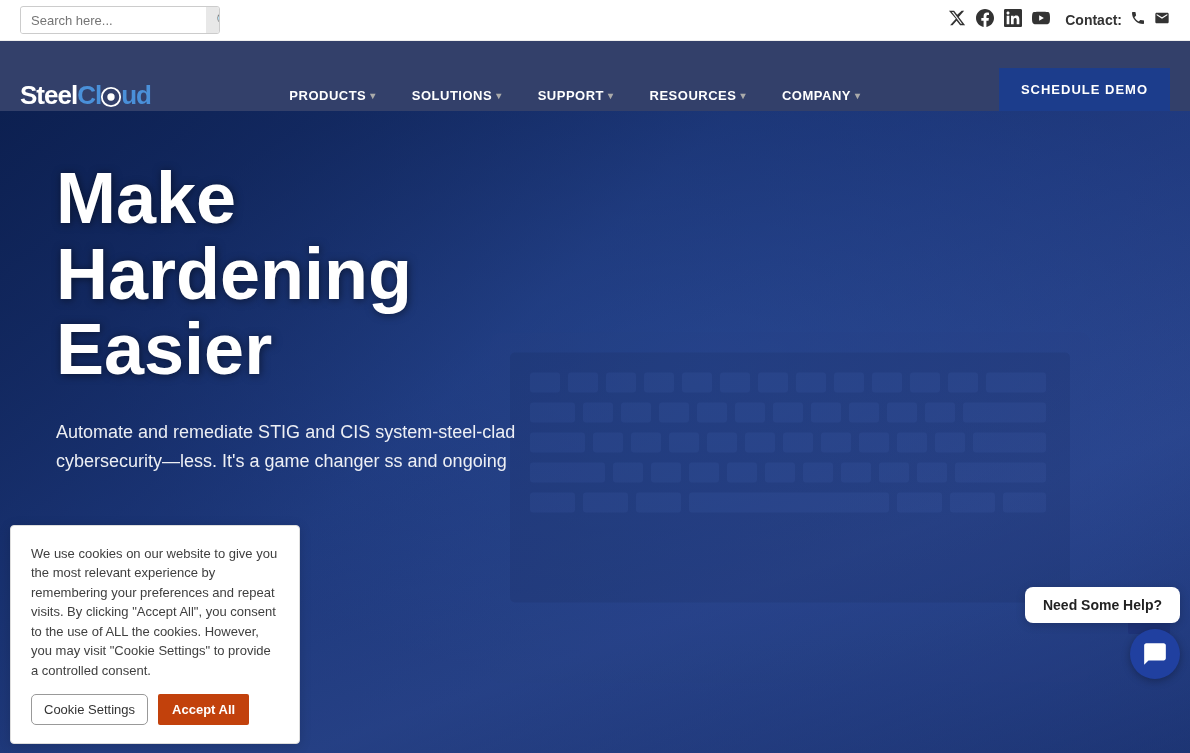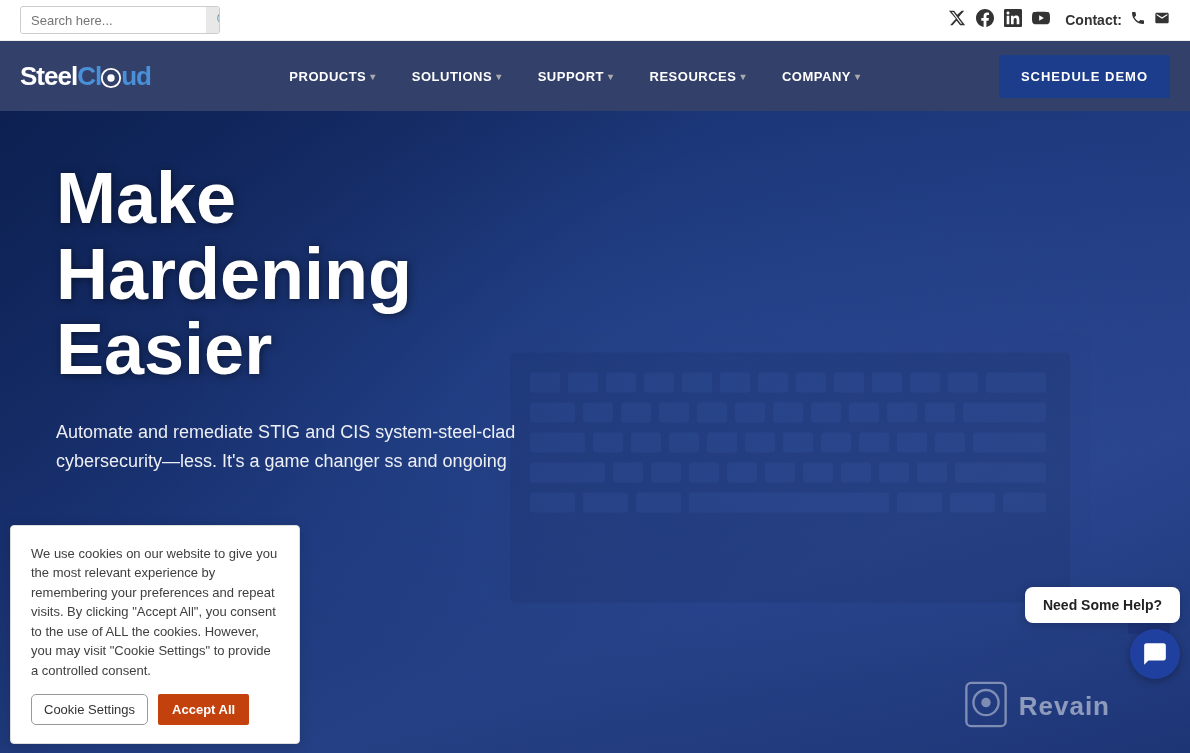--- a/index.html
+++ b/index.html
@@ -69,21 +69,21 @@
     }
     .top-bar-right {
       display: flex;
       align-items: center;
     }
 
     
     .main-nav {
       background: rgba(15, 30, 80, 0.85);
       display: flex;
-      align-items: center;
+      align-items: flex-end;
       justify-content: space-between;
       padding: 0 20px;
       position: relative;
       z-index: 100;
       height: 70px;
     }
     .logo {
       color: #fff;
       font-size: 26px;
       font-weight: bold;
@@ -477,22 +477,14 @@
 
   <div class="help-widget">
     <div class="help-bubble">Need Some Help?</div>
     <div class="help-icon-btn">
       <svg width="26" height="26" viewBox="0 0 24 24" fill="white">
         <path d="M20 2H4c-1.1 0-2 .9-2 2v18l4-4h14c1.1 0 2-.9 2-2V4c0-1.1-.9-2-2-2z"></path>
       </svg>
     </div>
   </div>
 
-  <div class="revain-area">
-    <svg class="revain-icon" viewBox="0 0 60 70">
-      <rect x="5" y="5" width="50" height="55" rx="6" fill="none" stroke="rgba(255,255,255,0.6)" stroke-width="3"></rect>
-      <circle cx="30" cy="30" r="16" fill="none" stroke="rgba(255,255,255,0.6)" stroke-width="3"></circle>
-      <circle cx="30" cy="30" r="6" fill="rgba(255,255,255,0.6)"></circle>
-    </svg>
-    <span class="revain-text">Revain</span>
-  </div>
 
 </section>
 
 </body></html>

